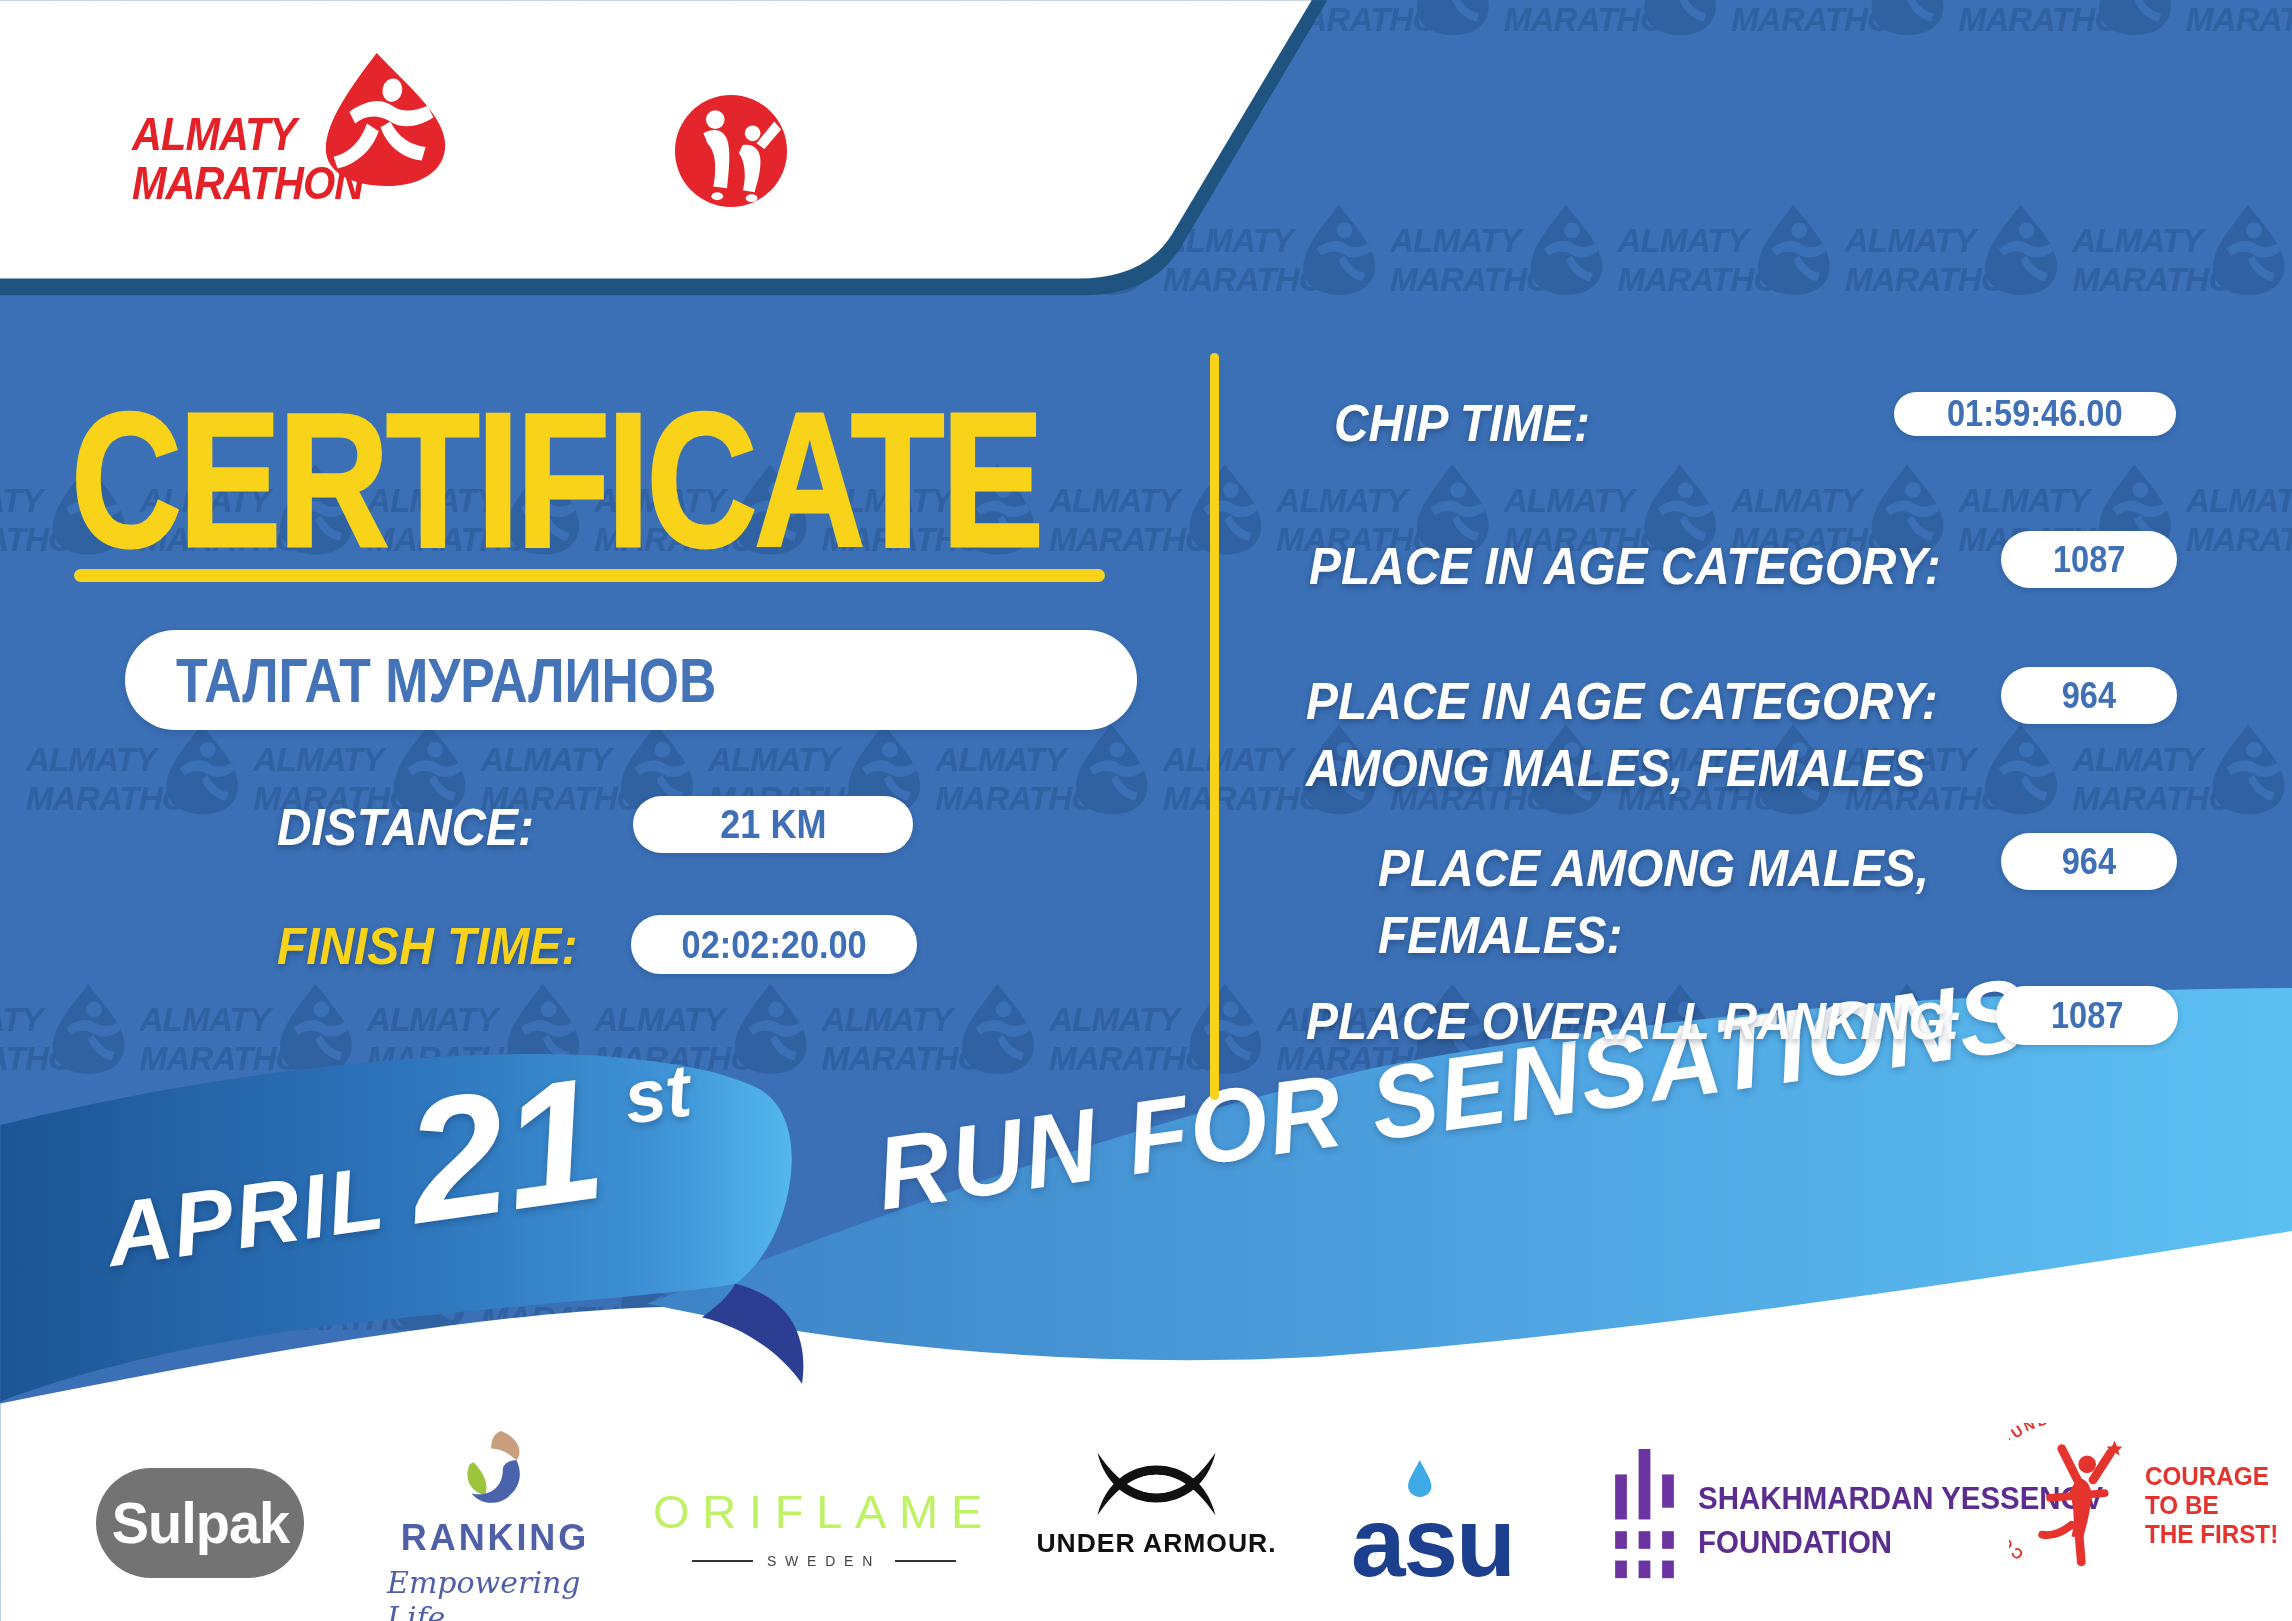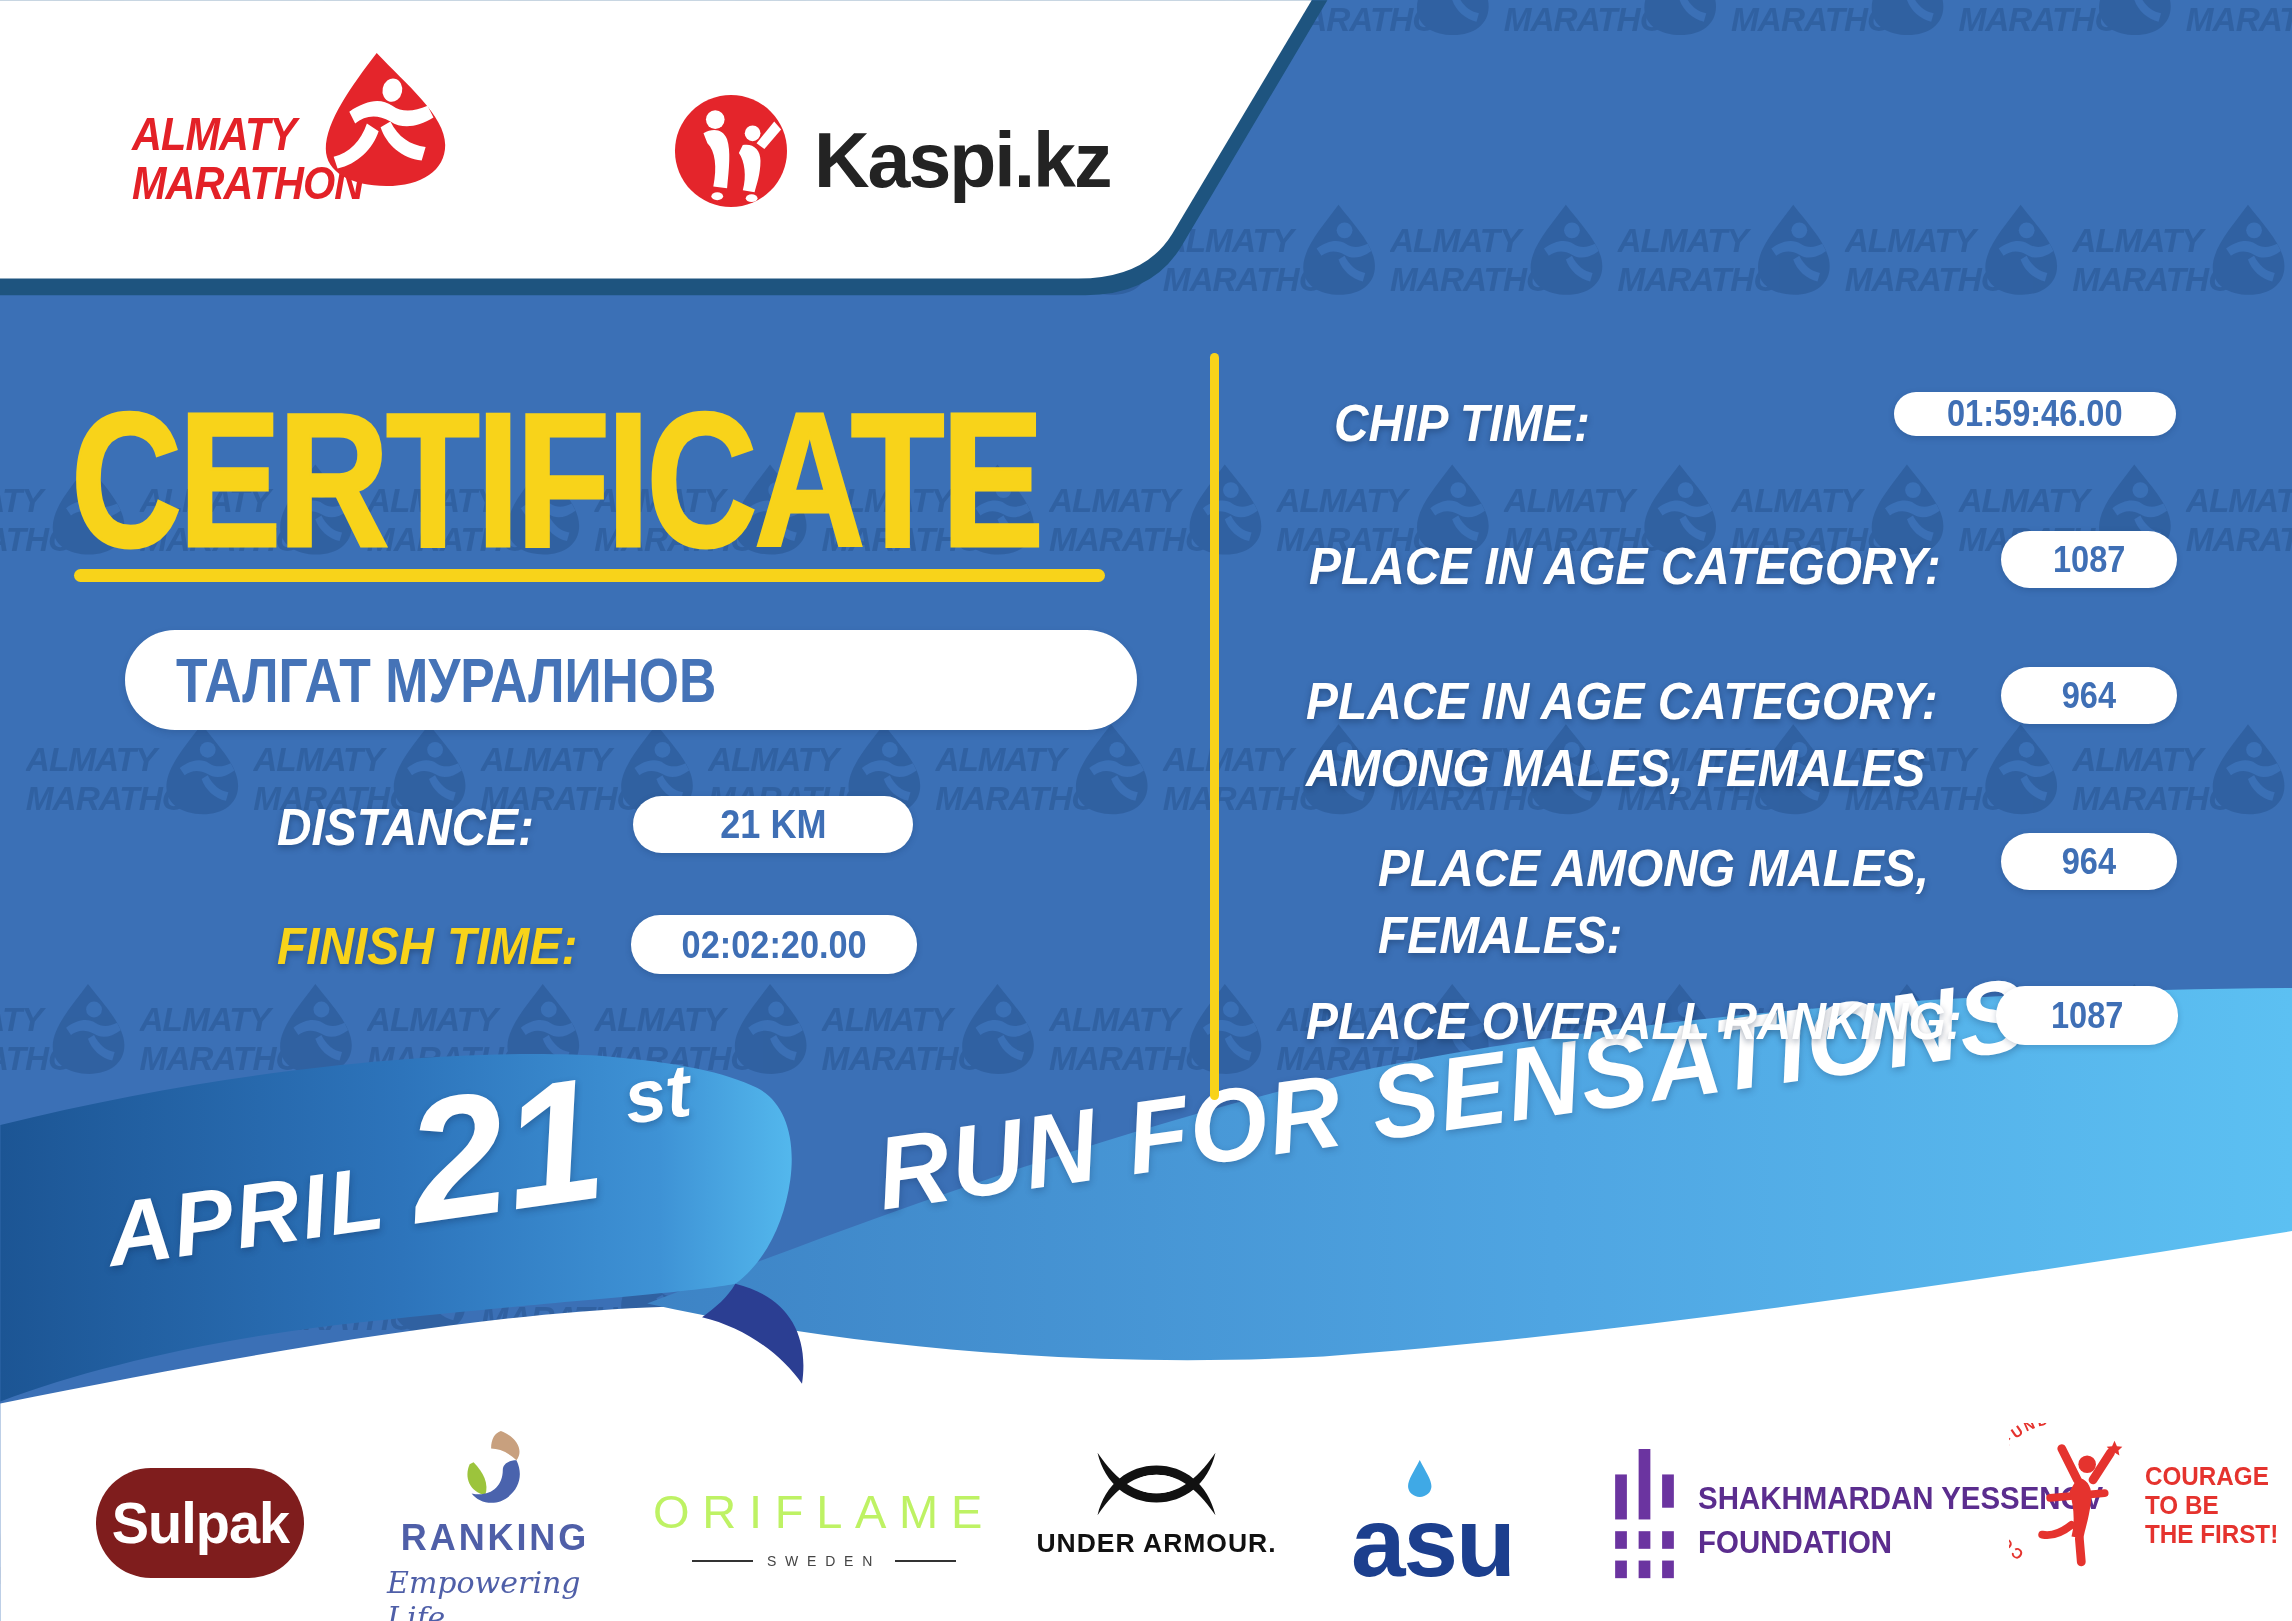--- a/index.html
+++ b/index.html
@@ -54,21 +54,21 @@
   .ap-month{font-size:90px;font-weight:bold;font-style:italic;letter-spacing:2px;}
   .ap-day{font-size:174px;font-weight:bold;font-style:italic;letter-spacing:0px;}
   .ap-ord{font-size:74px;font-weight:bold;font-style:italic;transform:translateY(-69px);display:inline-block;}
   .slogan{
     color:#fff;font-size:103px;font-weight:bold;font-style:italic;letter-spacing:2px;
     transform:rotate(-8deg) scaleX(.97);transform-origin:left center;white-space:nowrap;
     text-shadow:0 2.9px 7.8px rgba(10,30,70,.25);
   }
   
   .sulpak{
-    background:#7f1d1d;border-radius:55px;display:flex;align-items:center;justify-content:center;
+    background:#737373;border-radius:55px;display:flex;align-items:center;justify-content:center;
   }
   .sulpak span{color:#fff;font-weight:bold;font-size:57px;letter-spacing:-1px;transform:scaleX(.98);}
   .sp-center{display:flex;flex-direction:column;align-items:center;}
   .sanofi-name{color:#4f5fa8;font-weight:bold;font-size:36px;letter-spacing:2.9px;margin-top:5.9px;}
   .sanofi-tag{color:#4f5fa8;font-style:italic;font-size:30px;font-family:"DejaVu Serif",serif;margin-top:5.9px;}
   .orif-name{color:#bef264;font-size:47px;letter-spacing:12.7px;font-weight:400;white-space:nowrap;}
   .orif-sub{display:flex;align-items:center;gap:13.7px;margin-top:13.7px;}
   .orif-sub .ln{width:61px;height:2px;background:#333;}
   .orif-sub .tx{color:#444;font-size:14px;letter-spacing:8.8px;}
   .ua-word{color:#111;font-weight:bold;font-size:26.5px;letter-spacing:1px;margin-top:7px;white-space:nowrap;}
@@ -252,21 +252,20 @@
   <svg class="abs" style="left:674px;top:94px;width:114px;height:114px;" viewBox="0 0 116 116">
     <circle cx="58" cy="58" r="57" fill="#e4252b"></circle>
     <circle cx="42" cy="26" r="9.5" fill="#fff"></circle>
     <path d="M30,40 C40,34 50,36 54,46 C58,58 56,76 54,96 L40,94 C44,74 42,58 34,50 Z" fill="#fff"></path>
     <circle cx="80" cy="40" r="8" fill="#fff"></circle>
     <path d="M84,50 L102,28 L109,36 L92,56 Z" fill="#fff"></path>
     <path d="M70,52 C80,50 88,56 88,68 C88,82 84,92 82,100 L70,98 C74,84 72,68 66,60 Z" fill="#fff"></path>
     <ellipse cx="44" cy="104" rx="6" ry="4" fill="#fff"></ellipse>
     <ellipse cx="79" cy="106" rx="6" ry="4" fill="#fff"></ellipse>
   </svg>
-  <div class="abs kaspi-word" style="left:814px;top:116px;">Kaspi.kz</div>
 
   <div class="abs title" style="left:71px;top:384px;">CERTIFICATE</div>
   <div class="abs rule" style="left:74px;top:569px;width:1031px;height:12.7px;"></div>
 
   <div class="abs name-pill" style="left:125px;top:630px;width:961px;height:100px;padding-left:51px;">
     <span class="name-text">ТАЛГАТ МУРАЛИНОВ</span>
   </div>
 
   <div class="abs lbl" style="left:277px;top:794px;">DISTANCE:</div>
   <div class="pill" style="left:633px;top:796px;width:280px;height:57px;">

